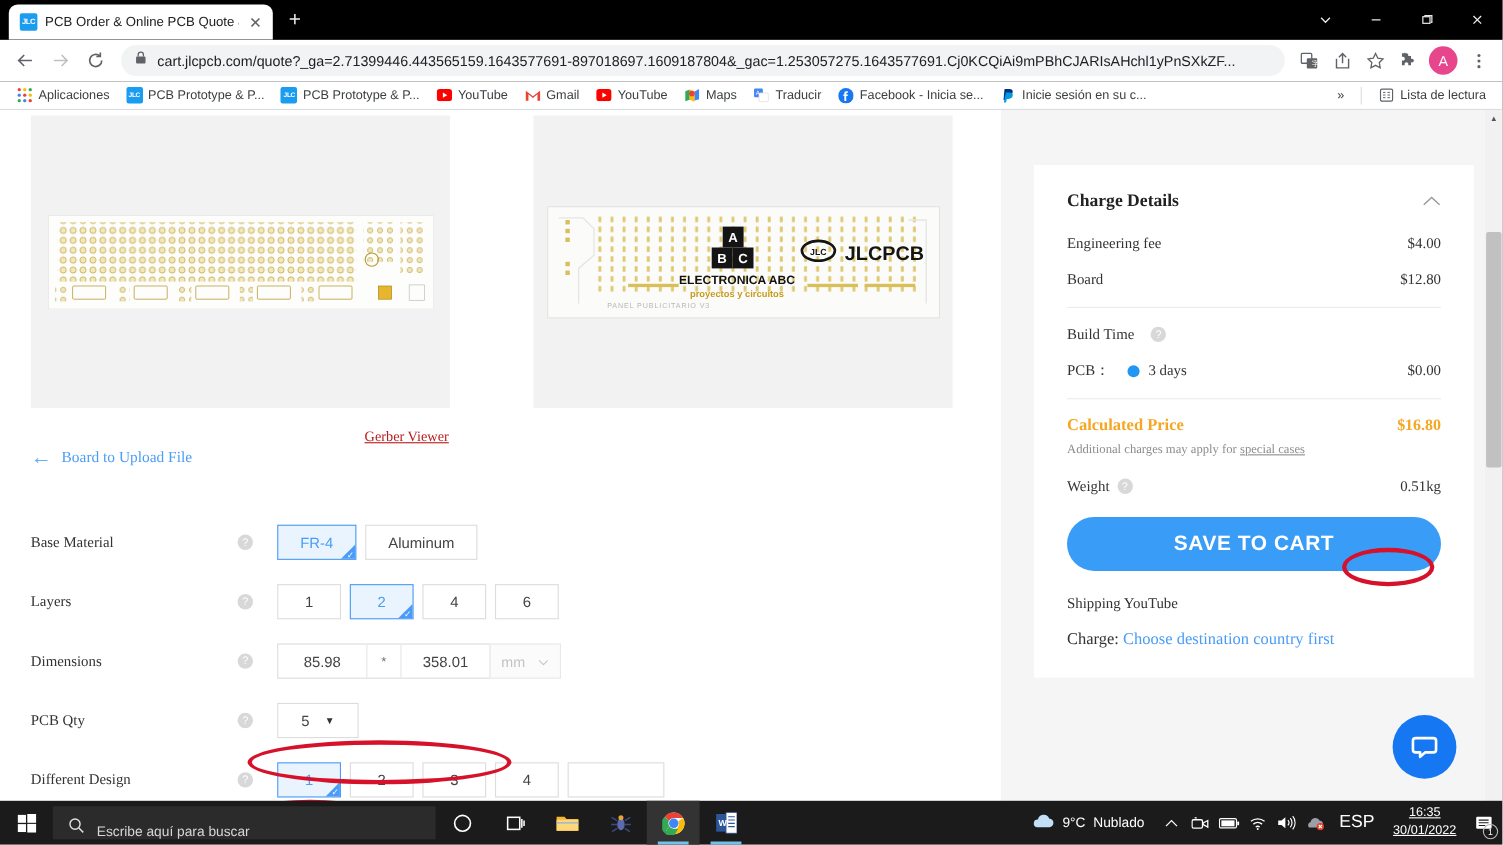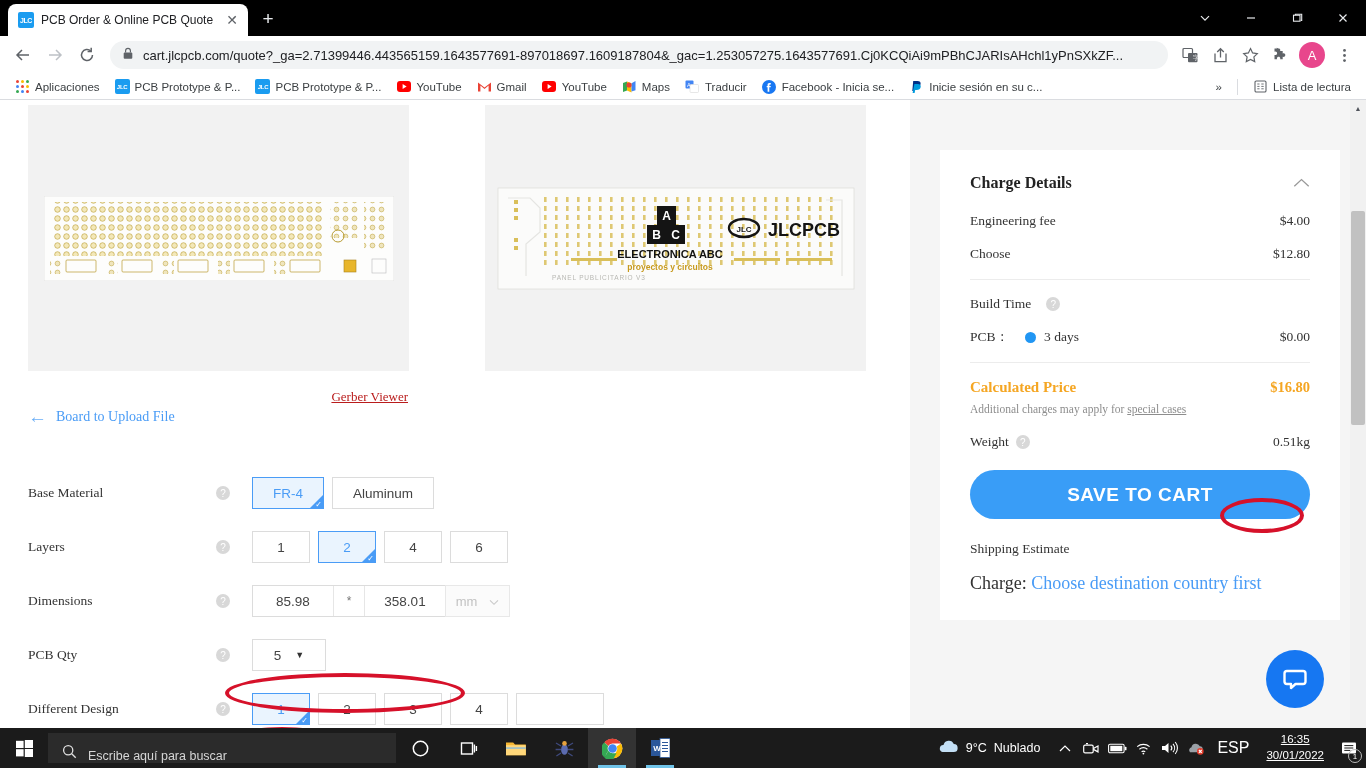--- a/index.html
+++ b/index.html
@@ -142,21 +142,21 @@
   .calc-price { font-size: 14.5px; font-weight: bold; color: #f5a623; font-family: "Liberation Serif", serif; }
   .addl { font-size: 11.5px; color: #8d8d8d; font-family: "Liberation Serif", serif; margin-bottom: 19px; }
   .addl u { text-decoration: underline; }
   .weight-row { display: flex; align-items: center; font-size: 13.5px; color: #333;
                 font-family: "Liberation Serif", serif; margin-bottom: 20px; }
   .weight-row .spacer { flex: 1 1 auto; }
   .cart-btn { height: 49px; background: #399df7; border-radius: 25px; color: #fff;
               font-size: 19px; font-weight: bold; letter-spacing: 0.5px;
               display: flex; align-items: center; justify-content: center; margin-bottom: 22px; }
   .ship-title { font-size: 13.5px; color: #333; font-family: "Liberation Serif", serif; margin-bottom: 16px; }
-  .charge-line { font-size: 18px; color: #333; font-family: "Liberation Serif", serif; }
+  .charge-line { font-size: 15px; color: #333; font-family: "Liberation Serif", serif; }
   .charge-line a { color: #4a9cf6; }
 
   .chat-fab { position: absolute; right: 26px; bottom: 32px; width: 58px; height: 58px;
               border-radius: 50%; background: #1677f2; display: flex; align-items: center; justify-content: center; }
 
   
   .scrollbar { width: 16px; background: #f1f1f1; position: relative; flex: 0 0 auto; }
   .sb-arrow { height: 16px; display: flex; align-items: center; justify-content: center; font-size: 7px; color: #50535b; }
   .sb-arrow.bottom { position: absolute; bottom: 0; left: 0; right: 0; }
   .sb-thumb { position: absolute; top: 111px; left: 1px; width: 14px; height: 214px; background: #c1c1c1; border-radius: 2px; }
@@ -590,21 +590,21 @@
                   <path d="M1.3 8.2L8.5 1.6 15.7 8.2" stroke="#999" stroke-width="1.3" fill="none"></path>
                 </svg>
             </span>
           </div>
 
           <div class="line">
             <span>Engineering fee</span>
             <span>$4.00</span>
           </div>
           <div class="line">
-            <span>Choose</span>
+            <span>Board</span>
             <span>$12.80</span>
           </div>
 
           <div class="hr"></div>
 
           <div class="buildrow">
             <span>Build Time</span>
             <span class="help" style="margin-right:0">?</span>
           </div>
           <div class="pcbrow">
@@ -627,21 +627,21 @@
 
           <div class="weight-row">
             <span>Weight</span>
             <span class="help" style="margin-left:7px;margin-right:0">?</span>
             <span class="spacer"></span>
             <span>0.51kg</span>
           </div>
 
           <div class="cart-btn">SAVE TO CART</div>
 
-          <div class="ship-title">Shipping Estimate</div>
+          <div class="ship-title">Shipping YouTube</div>
           <div class="charge-line">
             <span>Charge: </span><a>Choose destination country first</a>
           </div>
         </div>
 
         <div class="ellipse" style="left:310px; top:398px; width:84px; height:35px;"></div>
 
         <div class="chat-fab">
           <svg width="28" height="28" viewBox="0 0 28 28">
             <path d="M6 6h16a2.5 2.5 0 0 1 2.5 2.5v8A2.5 2.5 0 0 1 22 19h-7.5l-4.5 4v-4H6a2.5 2.5 0 0 1-2.5-2.5v-8A2.5 2.5 0 0 1 6 6z" fill="none" stroke="#fff" stroke-width="2.4" stroke-linejoin="round"></path>

